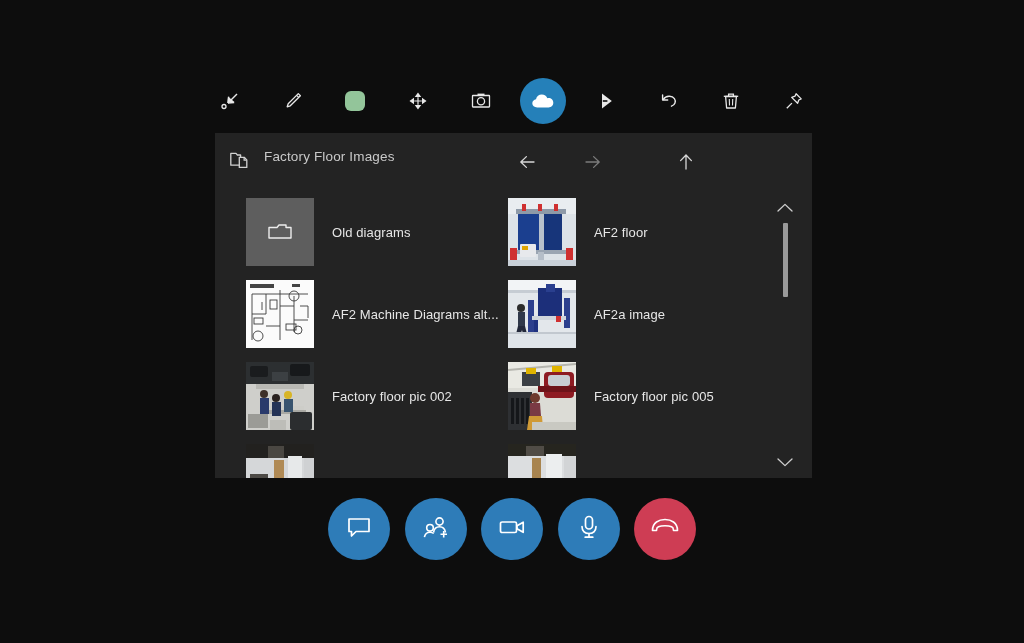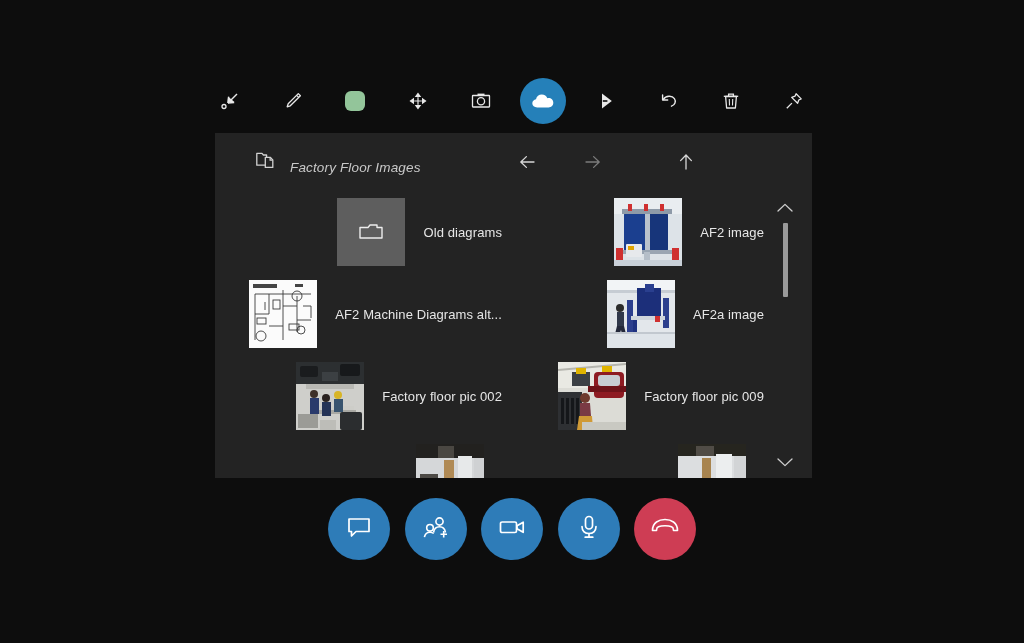--- a/index.html
+++ b/index.html
@@ -25,40 +25,40 @@
   .swatch { width:20px; height:20px; border-radius:6px; background:#93c59a; }
 
   
   .panel {
     position:absolute; left:215px; top:133px; width:597px; height:345px;
     background:#232323; overflow:hidden;
   }
   .panel-header {
     position:relative; height:58px; display:flex; align-items:center;
   }
-  .panel-title-wrap { display:flex; align-items:flex-end; gap:14px; padding-left:39px;font-style:italic; }
+  .panel-title-wrap { display:flex; align-items:flex-start; gap:14px; padding-left:13px; }
   .panel-title {
     color:#c9c9c9; font-size:13.5px; letter-spacing:.15px;
   }
   .nav-group {
     position:absolute; left:296px; top:0; height:58px;
     display:flex; align-items:center; gap:30px;
   }
   .nav-btn {
     width:34px; height:34px; display:flex; align-items:center; justify-content:center;
     cursor:pointer;
   }
 
   .list-area {
     position:relative; height:287px; overflow:hidden;
     padding-left:31px; padding-right:48px;
   }
   .grid { display:grid; grid-template-columns:1fr 1fr; column-gap:6px; }
   .row {
-    display:flex; align-items:center; gap:18px; height:82px; cursor:pointer;justify-content:flex-end;
+    display:flex; align-items:center; gap:18px; height:82px; cursor:pointer;
   }
   .thumb {
     width:68px; height:68px; flex:0 0 68px; overflow:hidden; position:relative;
     background:#5f5f5f;
   }
   .row-label {
     color:#e6e6e6; font-size:13px; letter-spacing:.1px; white-space:nowrap;
     overflow:hidden; text-overflow:ellipsis;
   }
   .folder-thumb { display:flex; align-items:center; justify-content:center; background:#5e5e5e; }
@@ -254,21 +254,21 @@
               <rect x="46" y="6" width="4" height="7" fill="#cf3030"></rect>
               <rect x="6" y="52" width="56" height="4" fill="#9aa5b2"></rect>
               <rect x="12" y="46" width="16" height="13" rx="1" fill="#e7e9ec"></rect>
               <rect x="14" y="48" width="6" height="4" fill="#e0a500"></rect>
               <rect x="2" y="50" width="7" height="14" fill="#cf3030"></rect>
               <rect x="58" y="50" width="7" height="14" fill="#cf3030"></rect>
               <rect x="30" y="54" width="6" height="12" fill="#b5bec8"></rect>
               <rect x="0" y="62" width="68" height="6" fill="#c9d0d8"></rect>
             </svg>
           </div>
-          <span class="row-label">AF2 image</span>
+          <span class="row-label">AF2 floor</span>
         </div>
 
         <div class="row">
           <div class="thumb">
             <svg width="68" height="68" viewBox="0 0 68 68">
               <rect width="68" height="68" fill="#fbfbfb"></rect>
               <g stroke="#3a3a3a" stroke-width="0.9" fill="none">
                 <path d="M6 14 L62 14 M6 14 L6 60 M20 14 L20 34 M34 10 L34 60 M48 16 L48 52"></path>
                 <path d="M6 34 L20 34 M20 46 L34 46 M34 26 L48 26 M48 40 L62 40"></path>
                 <circle cx="48" cy="16" r="5"></circle>
@@ -353,21 +353,21 @@
                 <rect x="8" y="36" width="3" height="26"></rect>
                 <rect x="13" y="36" width="3" height="26"></rect>
                 <rect x="18" y="36" width="3" height="26"></rect>
               </g>
               <circle cx="27" cy="36" r="5" fill="#6f3b2e"></circle>
               <path d="M22 41 L22 54 L33 54 L32 41 Z" fill="#7a3a44"></path>
               <path d="M21 54 L19 68 L35 68 L34 54 Z" fill="#d09a36"></path>
               <rect x="24" y="60" width="44" height="8" fill="#c9c9c2"></rect>
             </svg>
           </div>
-          <span class="row-label">Factory floor pic 009</span>
+          <span class="row-label">Factory floor pic 005</span>
         </div>
 
         <div class="row">
           <div class="thumb">
             <svg width="68" height="68" viewBox="0 0 68 68">
               <rect width="68" height="68" fill="#b9bcbf"></rect>
               <rect x="0" y="0" width="68" height="16" fill="#22211f"></rect>
               <rect x="22" y="2" width="16" height="12" fill="#4a4742"></rect>
               <rect x="0" y="14" width="68" height="24" fill="#d5d7d9"></rect>
               <rect x="42" y="12" width="14" height="32" fill="#e7e9ea"></rect>

